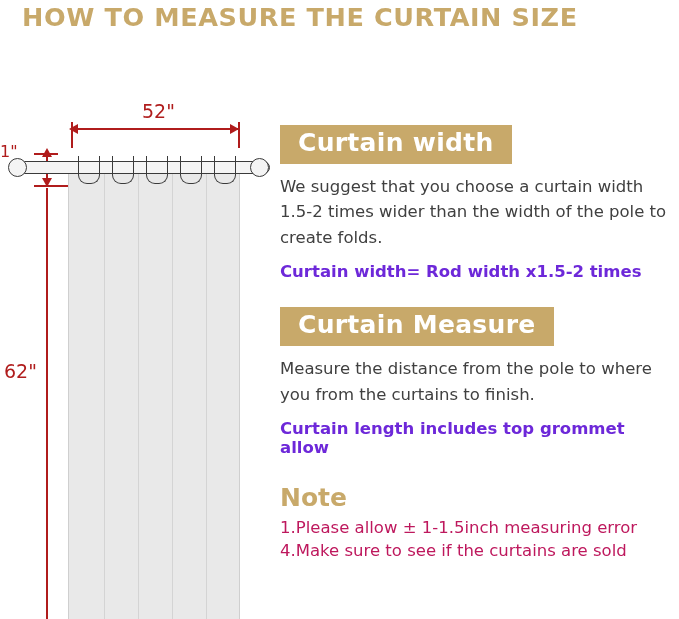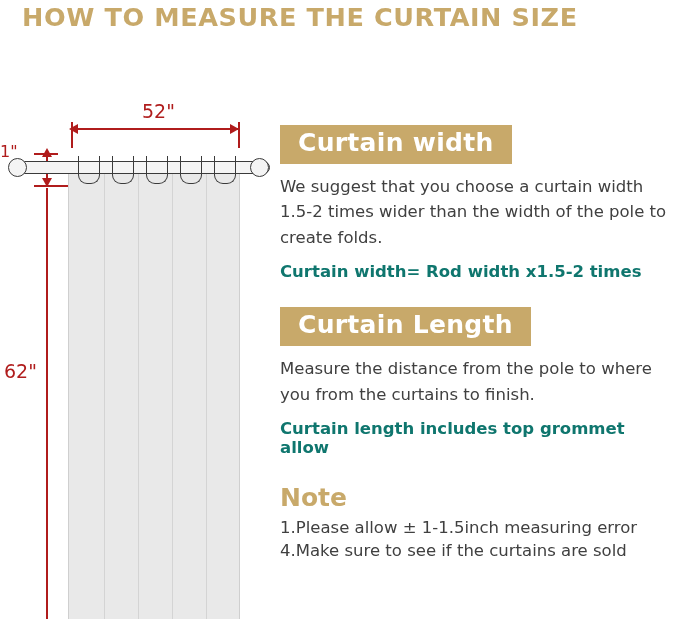--- a/index.html
+++ b/index.html
@@ -170,34 +170,34 @@
     font-family: "DejaVu Sans", sans-serif;
     font-size: 16.5px;
     line-height: 1.55;
     color: #404040;
     margin: 0 0 12px 0;
   }
   .bold-line {
     font-family: "DejaVu Sans", sans-serif;
     font-size: 16.5px;
     font-weight: bold;
-    color: #0f766e;
+    color: #6d28d9;
     margin: 0 0 26px 0;
   }
   .note-head {
     font-size: 25px;
     font-weight: bold;
     color: #c8a96a;
     margin: 0 0 4px 0;
   }
   .note-line {
     font-family: "DejaVu Sans", sans-serif;
     font-size: 16.5px;
     line-height: 1.4;
-    color: #404040;
+    color: #be185d;
     margin: 0;
   }
   .sec-width  { margin-bottom: 2px; }
   .sec-length { margin-top: 18px; }
   .note-block { margin-top: 2px; }
 </style>
 </head>
 <body>
 
 <div id="page">
@@ -243,21 +243,21 @@
 
   <div class="content">
 
     <div class="sec-width">
       <div class="band">Curtain width</div>
       <p class="body-text">We suggest that you choose a curtain width 1.5-2 times wider than the width of the pole to create folds.</p>
       <p class="bold-line">Curtain width= Rod width x1.5-2 times</p>
     </div>
 
     <div class="sec-length">
-      <div class="band">Curtain Length</div>
+      <div class="band">Curtain Measure</div>
       <p class="body-text">Measure the distance from the pole to where you from the curtains to finish.</p>
       <p class="bold-line">Curtain length includes top grommet allow</p>
     </div>
 
     <div class="note-block">
       <div class="note-head">Note</div>
       <p class="note-line">1.Please allow ± 1-1.5inch measuring error</p>
       <p class="note-line">4.Make sure to see if the curtains are sold</p>
     </div>
 

